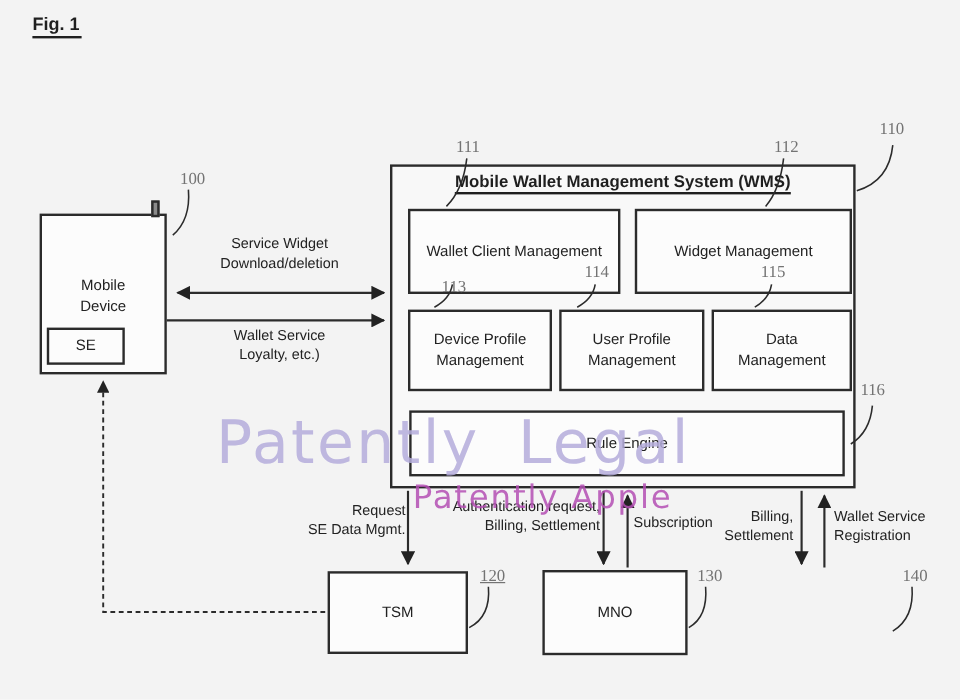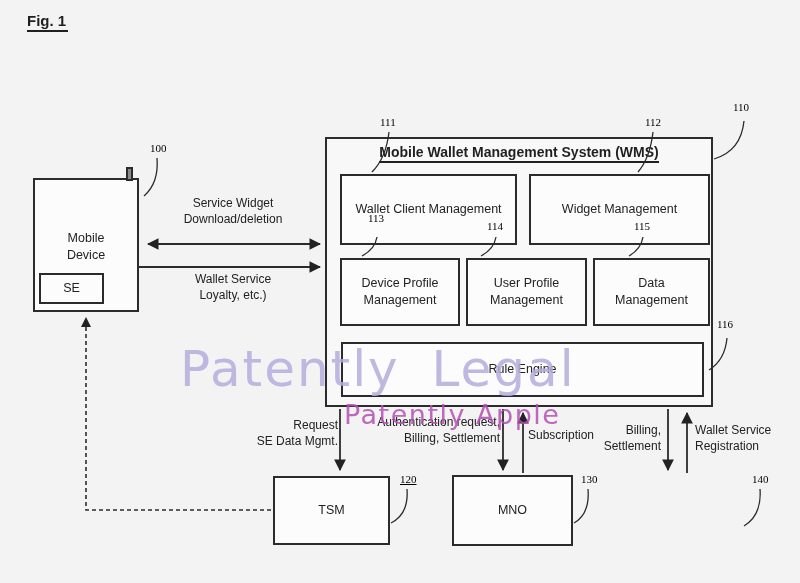--- a/index.html
+++ b/index.html
@@ -7,22 +7,22 @@
          font-family:"Liberation Sans",sans-serif;color:#1f1f1f;overflow:hidden;padding-left:22px;}
   *{box-sizing:border-box;}
   .box{position:absolute;border:2px solid #2b2b2b;background:#fcfcfc;}
   .lbl{font-size:12.5px;line-height:17px;text-align:center;color:#222;}
   .cflex{display:flex;align-items:center;justify-content:center;}
   .fig-label{position:absolute;left:27px;top:12px;font-size:15px;font-weight:bold;
              border-bottom:2px solid #1f1f1f;padding:0 2px 1px 0;z-index:4;}
   .wms-title{position:absolute;left:0;top:4px;width:100%;text-align:center;z-index:4;}
   .wms-title span{display:inline-block;font-size:14px;font-weight:bold;
                   border-bottom:2px solid #1f1f1f;padding-bottom:1px;}
-  .refnum{position:absolute;font-family:"Liberation Serif",serif;font-size:11px;
-          color:#000000;z-index:4;}
+  .refnum{position:absolute;font-family:"Liberation Serif",serif;font-size:14px;
+          color:#737373;z-index:4;}
   .edge-label{position:absolute;font-size:12px;line-height:15.5px;color:#222;z-index:4;}
   .svg-layer{position:absolute;left:0;top:0;z-index:3;pointer-events:none;}
   .antenna{position:absolute;left:126px;top:167px;width:7px;height:14px;
            border:2px solid #2b2b2b;background:#8a8a8a;z-index:2;}
   .watermark{position:absolute;z-index:6;white-space:nowrap;
              font-family:"DejaVu Sans",sans-serif;opacity:0.85;pointer-events:none;}
   .wm-legal{left:180px;top:340px;font-size:50px;letter-spacing:2px;word-spacing:14px;}
   .wm-apple{left:344px;top:399px;font-size:27px;letter-spacing:1.5px;}
   .inner{display:block;margin:0 auto;}
 </style>
@@ -71,21 +71,21 @@
     <span class="lbl">TSM</span>
   </div>
   <div class="box cflex" style="left:452px;top:475px;width:121px;height:71px;z-index:1;">
     <span class="lbl">MNO</span>
   </div>
 
   <div class="refnum" style="left:150px;top:142px;">100</div>
   <div class="refnum" style="left:733px;top:101px;">110</div>
   <div class="refnum" style="left:380px;top:116px;">111</div>
   <div class="refnum" style="left:645px;top:116px;">112</div>
-  <div class="refnum" style="left:368px;top:212px;">113</div>
+  <div class="refnum" style="left:368px;top:232px;">113</div>
   <div class="refnum" style="left:487px;top:220px;">114</div>
   <div class="refnum" style="left:634px;top:220px;">115</div>
   <div class="refnum" style="left:717px;top:318px;">116</div>
   <div class="refnum" style="left:400px;top:473px;text-decoration:underline;">120</div>
   <div class="refnum" style="left:581px;top:473px;">130</div>
   <div class="refnum" style="left:752px;top:473px;">140</div>
 
   <div class="edge-label" style="left:143px;top:196px;width:180px;text-align:center;">
     <div>Service Widget</div>
     <div>Download/deletion</div>

